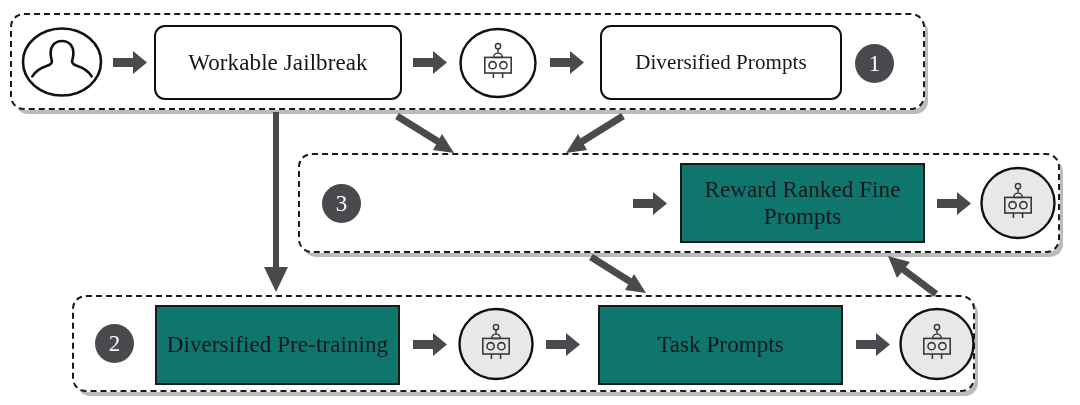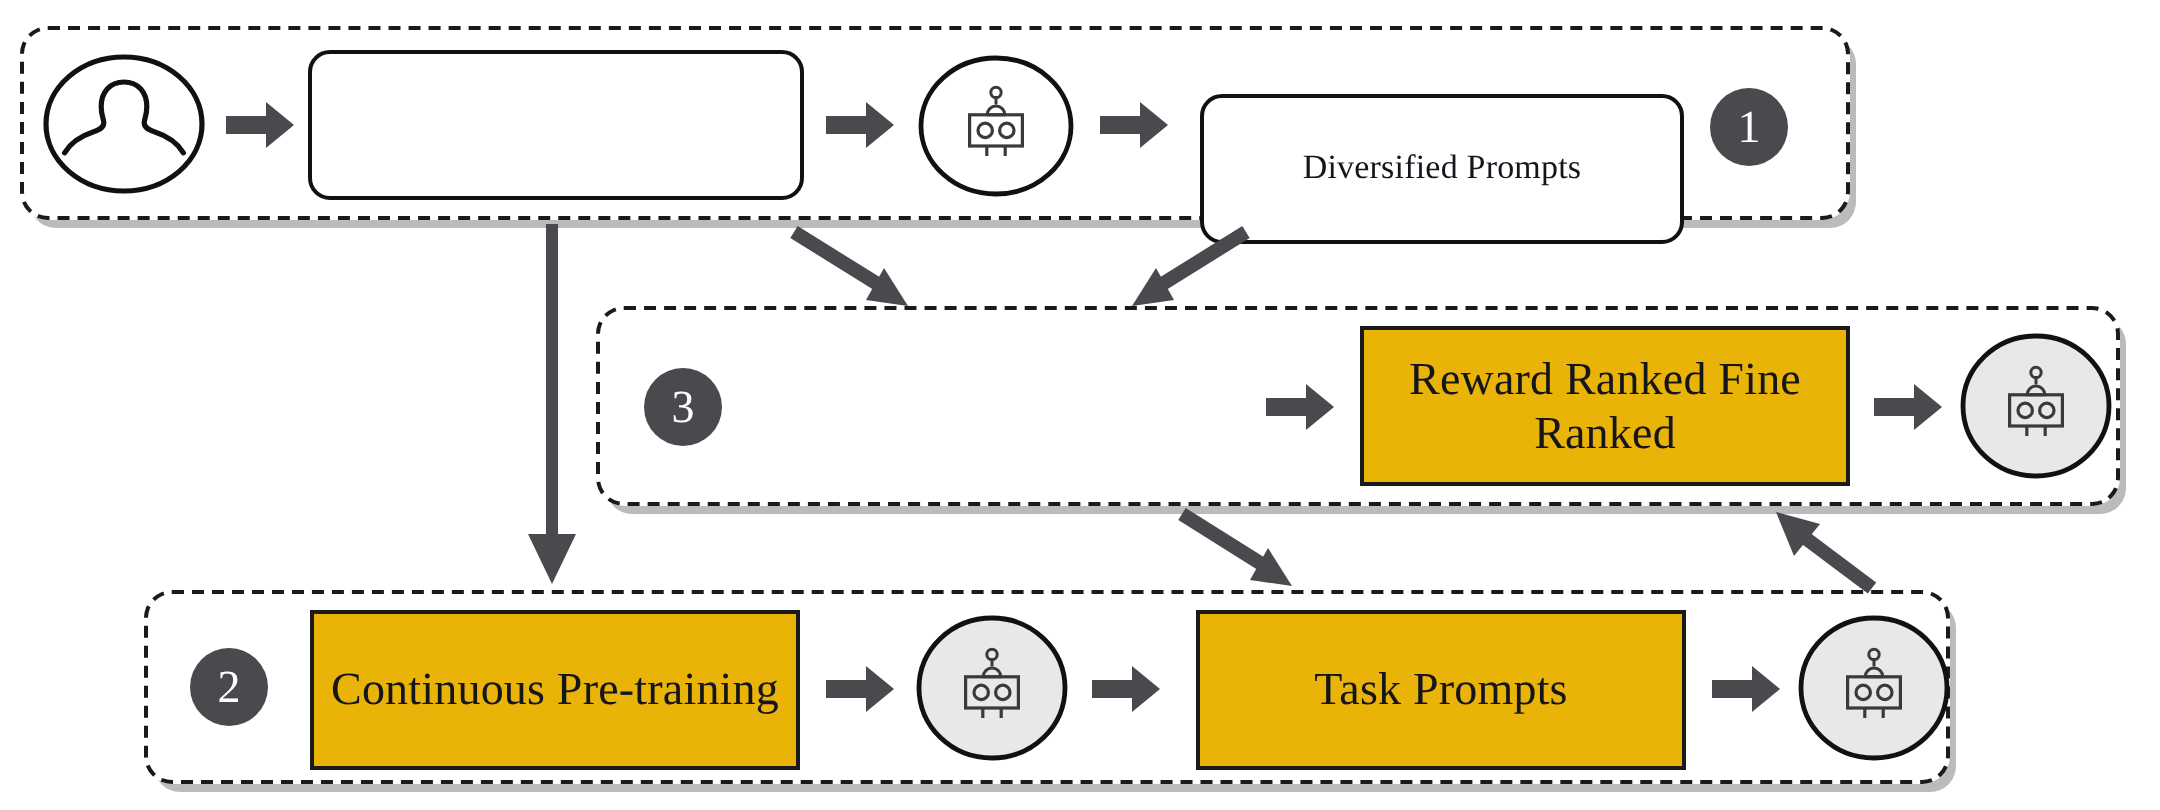--- a/index.html
+++ b/index.html
@@ -39,21 +39,21 @@
     color: #14161c;
     line-height: 1.18;
     letter-spacing: .1px;
   }
   .box.white {
     background: #ffffff;
     border: 2.2px solid #111111;
     border-radius: 11px;
   }
   .box.gray {
-    background: #eab308;
+    background: #0f766e;
     border: 2.2px solid #1a1a1a;
     border-radius: 0px;
   }
 
   
   .badge {
     position: absolute;
     border-radius: 50%;
     background: #4a4a4e;
     color: #ffffff;
@@ -123,20 +123,21 @@
     </svg>
   </div>
 
   <div class="arrow-r" style="left:113px; top:50px; width:34px; height:25px;">
     <svg viewBox="0 0 34 25" width="34" height="25">
         <use href="#arrow-right-glyph"></use>
       </svg>
   </div>
 
   <div class="box white" style="left:154px; top:25px; width:248px; height:75px; font-size:23px; flex-direction:column;">
+    <span>Workable Jailbreak</span>
   </div>
 
   <div class="arrow-r" style="left:413px; top:50px; width:34px; height:25px;">
     <svg viewBox="0 0 34 25" width="34" height="25">
         <use href="#arrow-right-glyph"></use>
       </svg>
   </div>
 
   <div class="icon" style="left:458px; top:27px; width:80px; height:72px;">
     <svg viewBox="0 0 80 72" width="80" height="72">
@@ -146,21 +147,21 @@
         </g>
     </svg>
   </div>
 
   <div class="arrow-r" style="left:550px; top:50px; width:34px; height:25px;">
     <svg viewBox="0 0 34 25" width="34" height="25">
         <use href="#arrow-right-glyph"></use>
       </svg>
   </div>
 
-  <div class="box white" style="left:600px; top:25px; width:242px; height:75px; font-size:17px;margin-top:22px;">
+  <div class="box white" style="left:600px; top:25px; width:242px; height:75px; font-size:21px;">
     <span>Diversified Prompts</span>
   </div>
 
   <div class="badge" style="left:855px; top:44px; width:39px; height:39px; font-size:23px;">
     <span>1</span>
   </div>
 
   <div class="group" style="left:298px; top:153px; width:762px; height:100px;"></div>
 
   <div class="badge" style="left:322px; top:184px; width:39px; height:39px; font-size:23px;">
@@ -169,21 +170,21 @@
 
 
   <div class="arrow-r" style="left:633px; top:191px; width:34px; height:25px;">
     <svg viewBox="0 0 34 25" width="34" height="25">
         <use href="#arrow-right-glyph"></use>
       </svg>
   </div>
 
   <div class="box gray" style="left:680px; top:163px; width:245px; height:80px; font-size:23px; flex-direction:column;">
     <span>Reward Ranked Fine</span>
-    <span>Ranked</span>
+    <span>Prompts</span>
   </div>
 
   <div class="arrow-r" style="left:937px; top:191px; width:34px; height:25px;">
     <svg viewBox="0 0 34 25" width="34" height="25">
         <use href="#arrow-right-glyph"></use>
       </svg>
   </div>
 
   <div class="icon" style="left:979px; top:166px; width:78px; height:74px;">
     <svg viewBox="0 0 78 74" width="78" height="74">
@@ -194,21 +195,21 @@
     </svg>
   </div>
 
   <div class="group" style="left:72px; top:295px; width:903px; height:97px;"></div>
 
   <div class="badge" style="left:95px; top:324px; width:39px; height:39px; font-size:23px;">
     <span>2</span>
   </div>
 
   <div class="box gray" style="left:155px; top:305px; width:245px; height:80px; font-size:23px;">
-    <span>Continuous Pre-training</span>
+    <span>Diversified Pre-training</span>
   </div>
 
   <div class="arrow-r" style="left:413px; top:332px; width:34px; height:25px;">
     <svg viewBox="0 0 34 25" width="34" height="25">
         <use href="#arrow-right-glyph"></use>
       </svg>
   </div>
 
   <div class="icon" style="left:457px; top:307px; width:78px; height:74px;">
     <svg viewBox="0 0 78 74" width="78" height="74">

